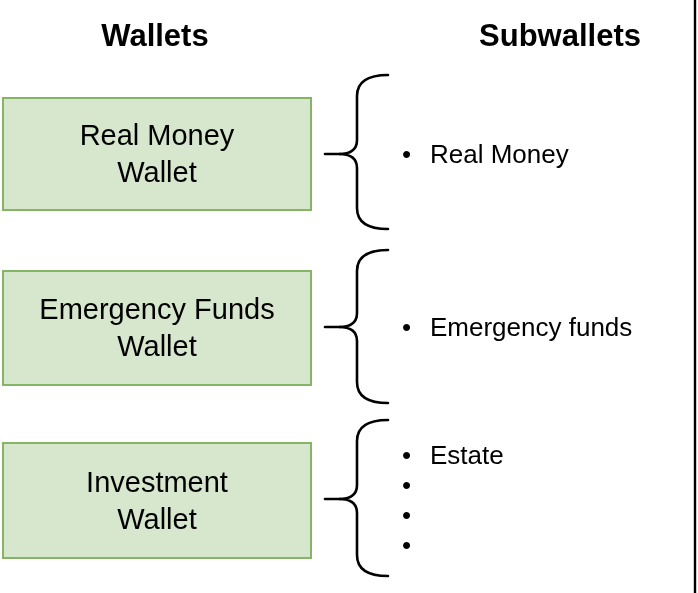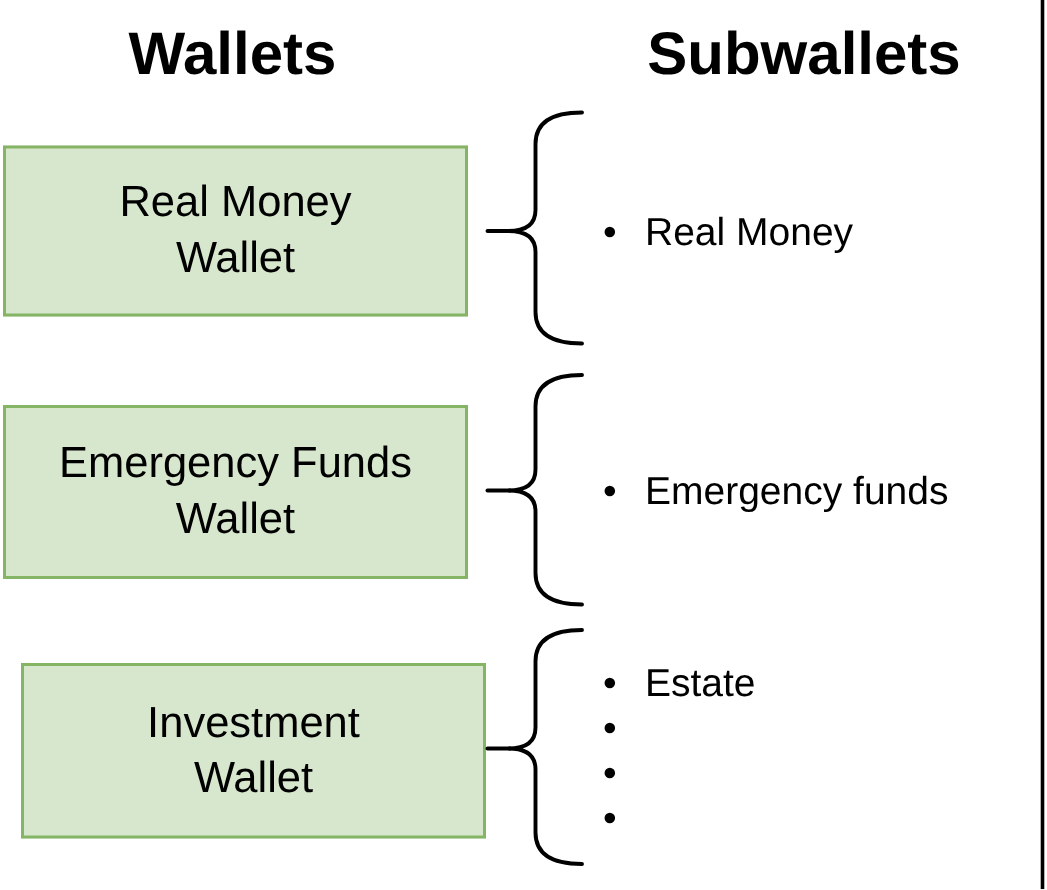--- a/index.html
+++ b/index.html
@@ -9,28 +9,28 @@
     position: relative;
     width: 698px;
     height: 593px;
     background: #ffffff;
     overflow: hidden;
   }
 
   .col-header {
     position: absolute;
     top: 18px;
-    font-size: 40px;
+    font-size: 31px;
     font-weight: bold;
     line-height: 36px;
     text-align: center;
     white-space: nowrap;
   }
   .col-header.wallets { left: 0; width: 310px; }
-  .col-header.subwallets { left: 416px; width: 240px; }
+  .col-header.subwallets { left: 440px; width: 240px; }
 
   .wallet-box {
     position: absolute;
     left: 2px;
     width: 310px;
     box-sizing: border-box;
     background: #d6e7cd;            
     border: 2px solid #85b465;      
     display: flex;
     align-items: center;
@@ -90,21 +90,21 @@
   <div class="col-header subwallets">Subwallets</div>
 
   <div class="wallet-box b0" style="background: rgb(214, 231, 205); border-color: rgb(133, 180, 101);">
     <div class="label">Real Money
 Wallet</div>
   </div>
   <div class="wallet-box b1" style="background: rgb(214, 231, 205); border-color: rgb(133, 180, 101);">
     <div class="label">Emergency Funds
 Wallet</div>
   </div>
-  <div class="wallet-box b2" style="background: rgb(214, 231, 205); border-color: rgb(133, 180, 101); margin-left: 12px;">
+  <div class="wallet-box b2" style="background: rgb(214, 231, 205); border-color: rgb(133, 180, 101);">
     <div class="label">Investment
 Wallet</div>
   </div>
 
   <svg class="connector-layer" viewBox="0 0 698 593" xmlns="http://www.w3.org/2000/svg">
 
     <path class="ink" d="M325 154 L340 154" fill="none" stroke="#000000" stroke-width="2.6" stroke-linecap="round"></path>
     <path class="ink" d="M325 327 L340 327" fill="none" stroke="#000000" stroke-width="2.6" stroke-linecap="round"></path>
     <path class="ink" d="M325 499 L340 499" fill="none" stroke="#000000" stroke-width="2.6" stroke-linecap="round"></path>
 

